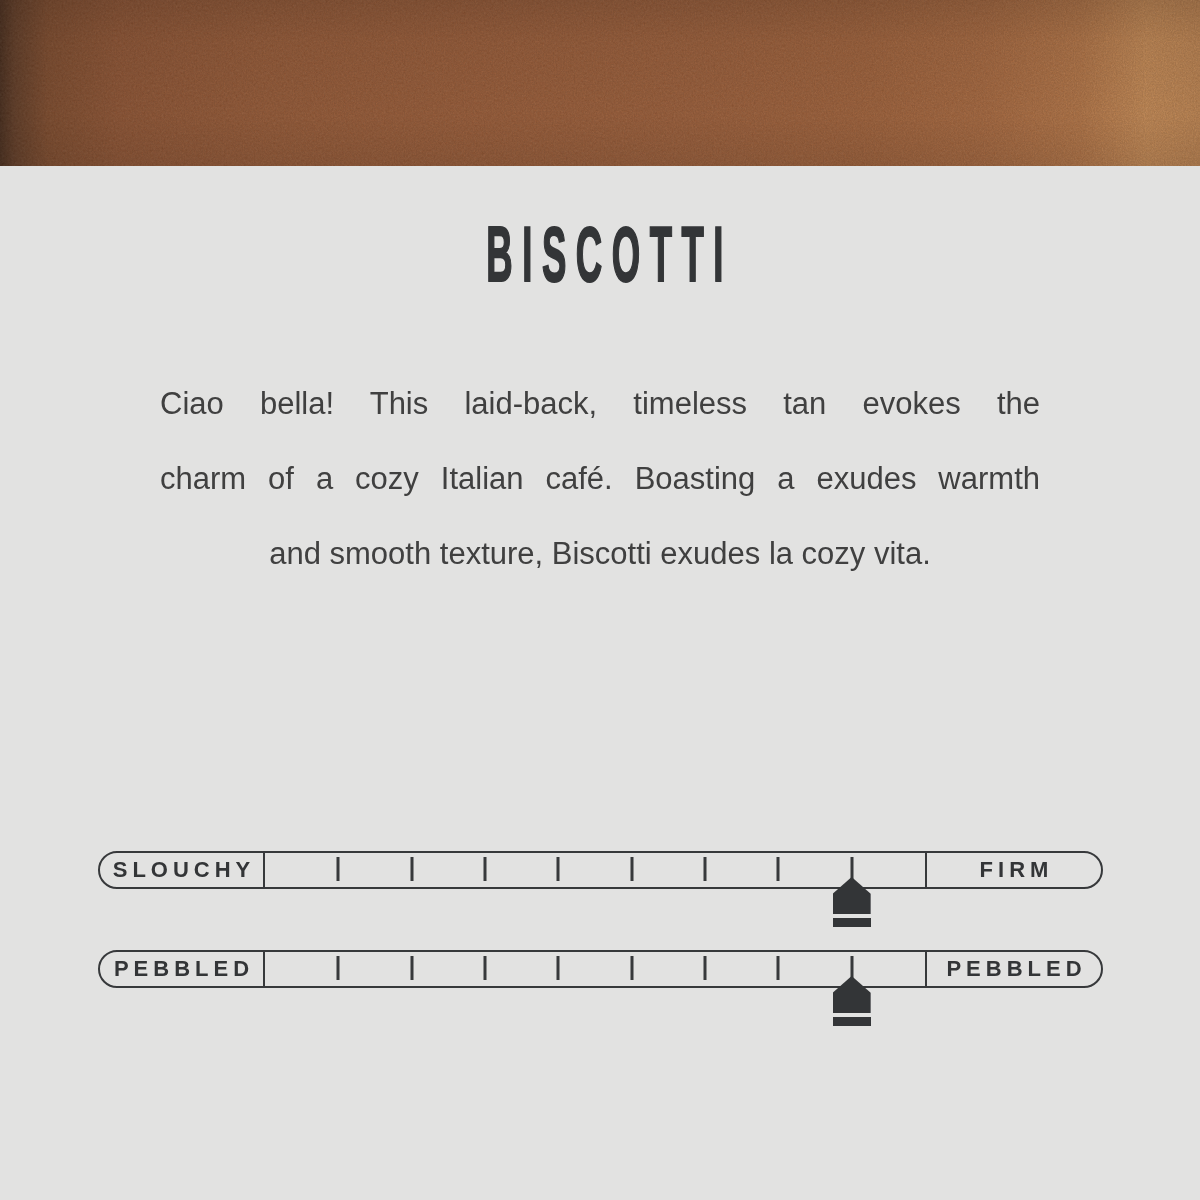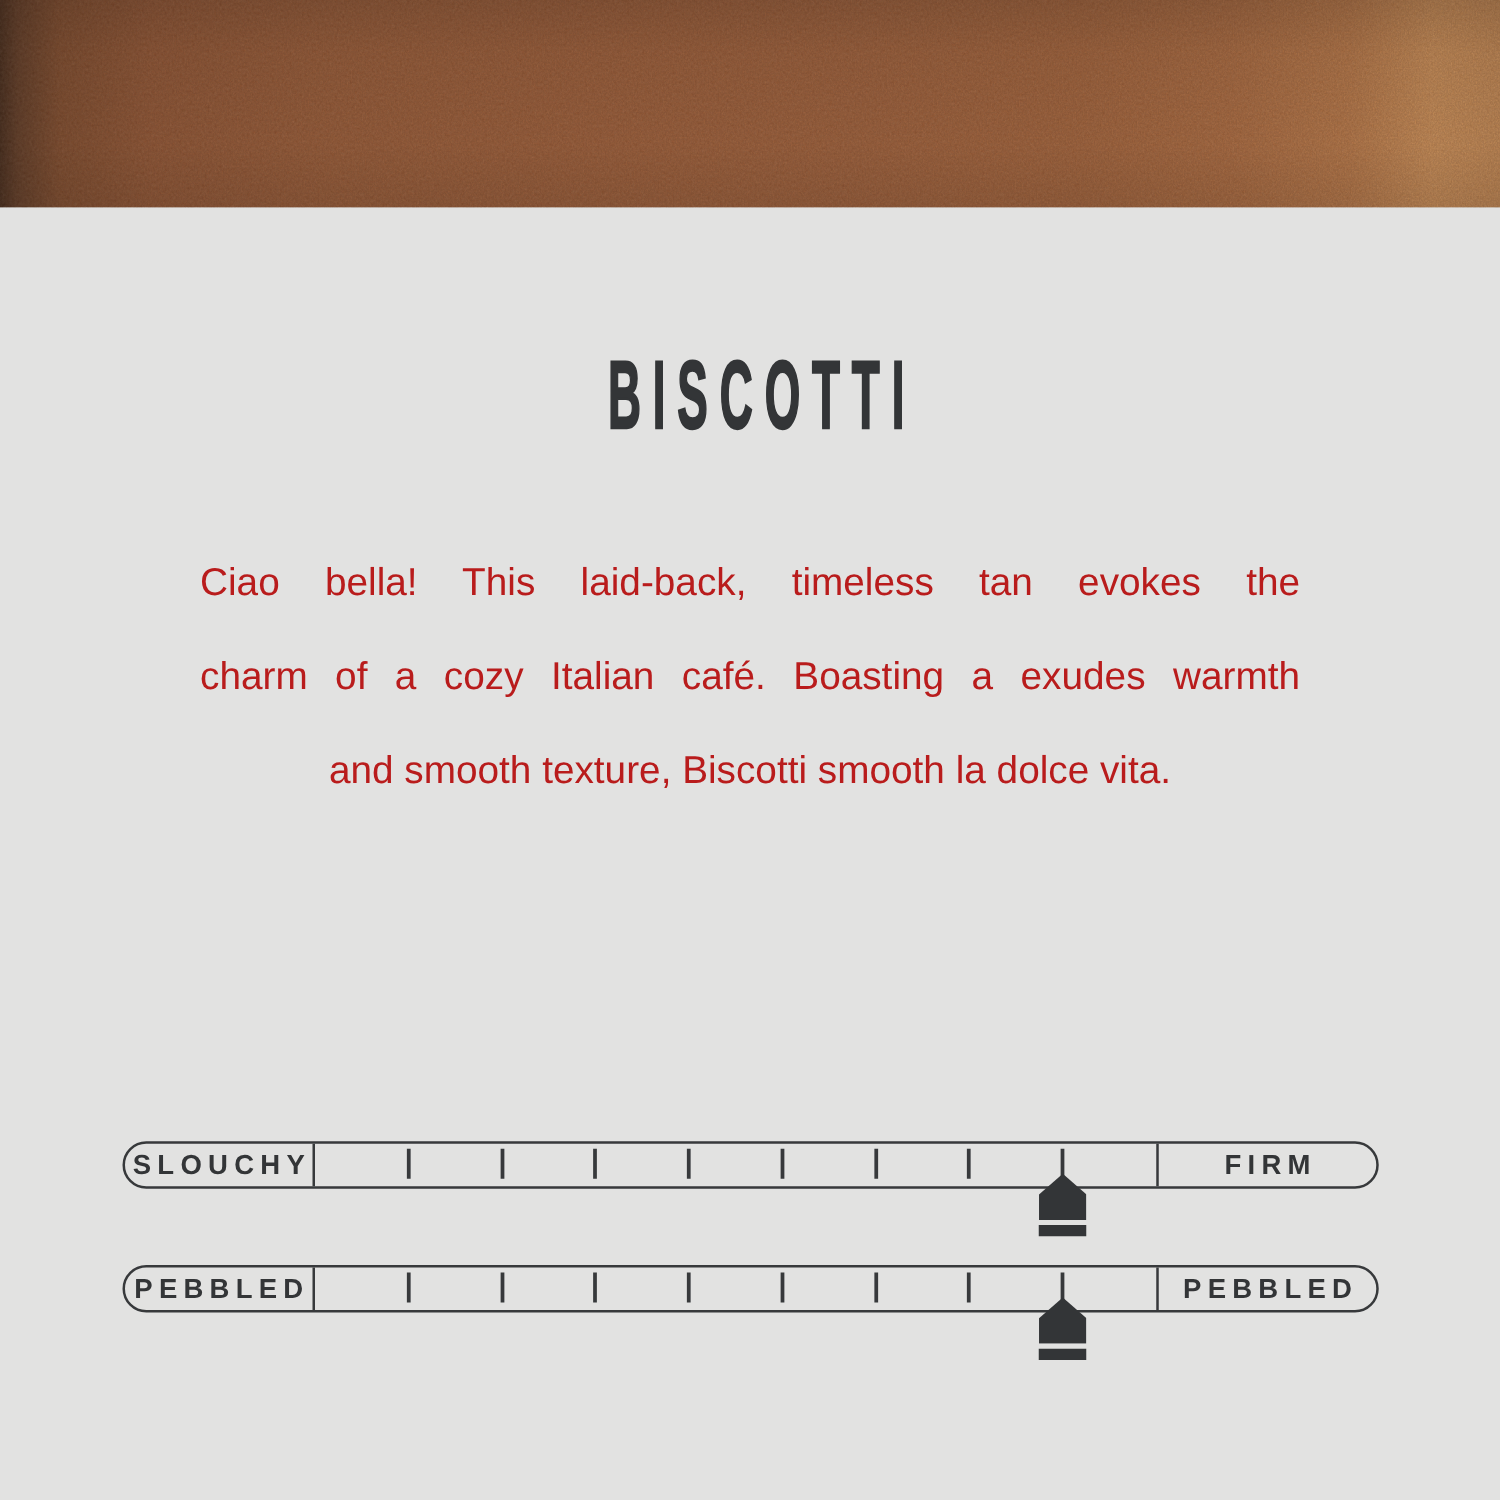--- a/index.html
+++ b/index.html
@@ -14,39 +14,39 @@
 
   
   .leather {
     width: 1200px; height: 166px;
     line-height: 0;
   }
   .leather svg { display: block; }
 
   
   .title {
-    margin: 112px 0 0 0;
+    margin: 50px 0 0 0;
     height: 77px; line-height: 77px;
     text-align: center;
     font-size: 77px; font-weight: bold;
     color: #333537;
     white-space: nowrap;
   }
   .title .squeeze {
     display: inline-block;
     letter-spacing: 20px; margin-right: -20px;
     transform: scaleX(0.475);
     transform-origin: 50% 50%;
     -webkit-text-stroke: 2px #333537;
   }
 
   
   .desc {
     margin: 73px 160px 0 160px;
-    color: #b91c1c;
+    color: #404040;
     font-size: 31px;
     line-height: 75px;
   }
   .desc .line {
     white-space: nowrap;
     text-align: justify;
     text-align-last: justify;
   }
   .desc .line.last { text-align-last: center; }
 
@@ -64,21 +64,21 @@
   }
   .slider + .slider { margin-top: 61px; }
   .cap {
     display: flex; align-items: center; justify-content: center;
     font-weight: bold; font-size: 22px;
     letter-spacing: 5px; padding-left: 5px;
     color: #333537;
     box-sizing: border-box;
     white-space: nowrap;
   }
-  .cap.left  { width: 152px; border-right: 2.5px solid #37393b; }
+  .cap.left  { width: 165px; border-right: 2.5px solid #37393b; }
   .cap.right { width: 176px; border-left: 2.5px solid #37393b; }
   .track { flex: 1; position: relative; }
   .tick {
     position: absolute; top: 4px;
     width: 3px; height: 24px;
     background: #37393b;
     transform: translateX(-50%);
   }
   .marker {
     position: absolute; top: 24px;
@@ -139,21 +139,21 @@
       <rect width="1200" height="166" filter="url(#grainDark)" opacity="0.30"></rect>
       <rect width="1200" height="166" filter="url(#grainLight)" opacity="0.12"></rect>
     </svg>
   </div>
 
   <h1 class="title"><span class="squeeze">BISCOTTI</span></h1>
 
   <div class="desc">
     <div class="line">Ciao bella! This laid-back, timeless tan evokes the</div>
     <div class="line">charm of a cozy Italian café. Boasting a exudes warmth</div>
-    <div class="line last">and smooth texture, Biscotti smooth la dolce vita.</div>
+    <div class="line last">and smooth texture, Biscotti exudes la cozy vita.</div>
   </div>
 
   <div class="sliders" id="sliders">
       <div class="slider">
         <div class="cap left">
           <span>SLOUCHY</span>
         </div>
         <div class="track">
           <div class="tick" style="left: 11.1111%;"></div>
           <div class="tick" style="left: 22.2222%;"></div>

